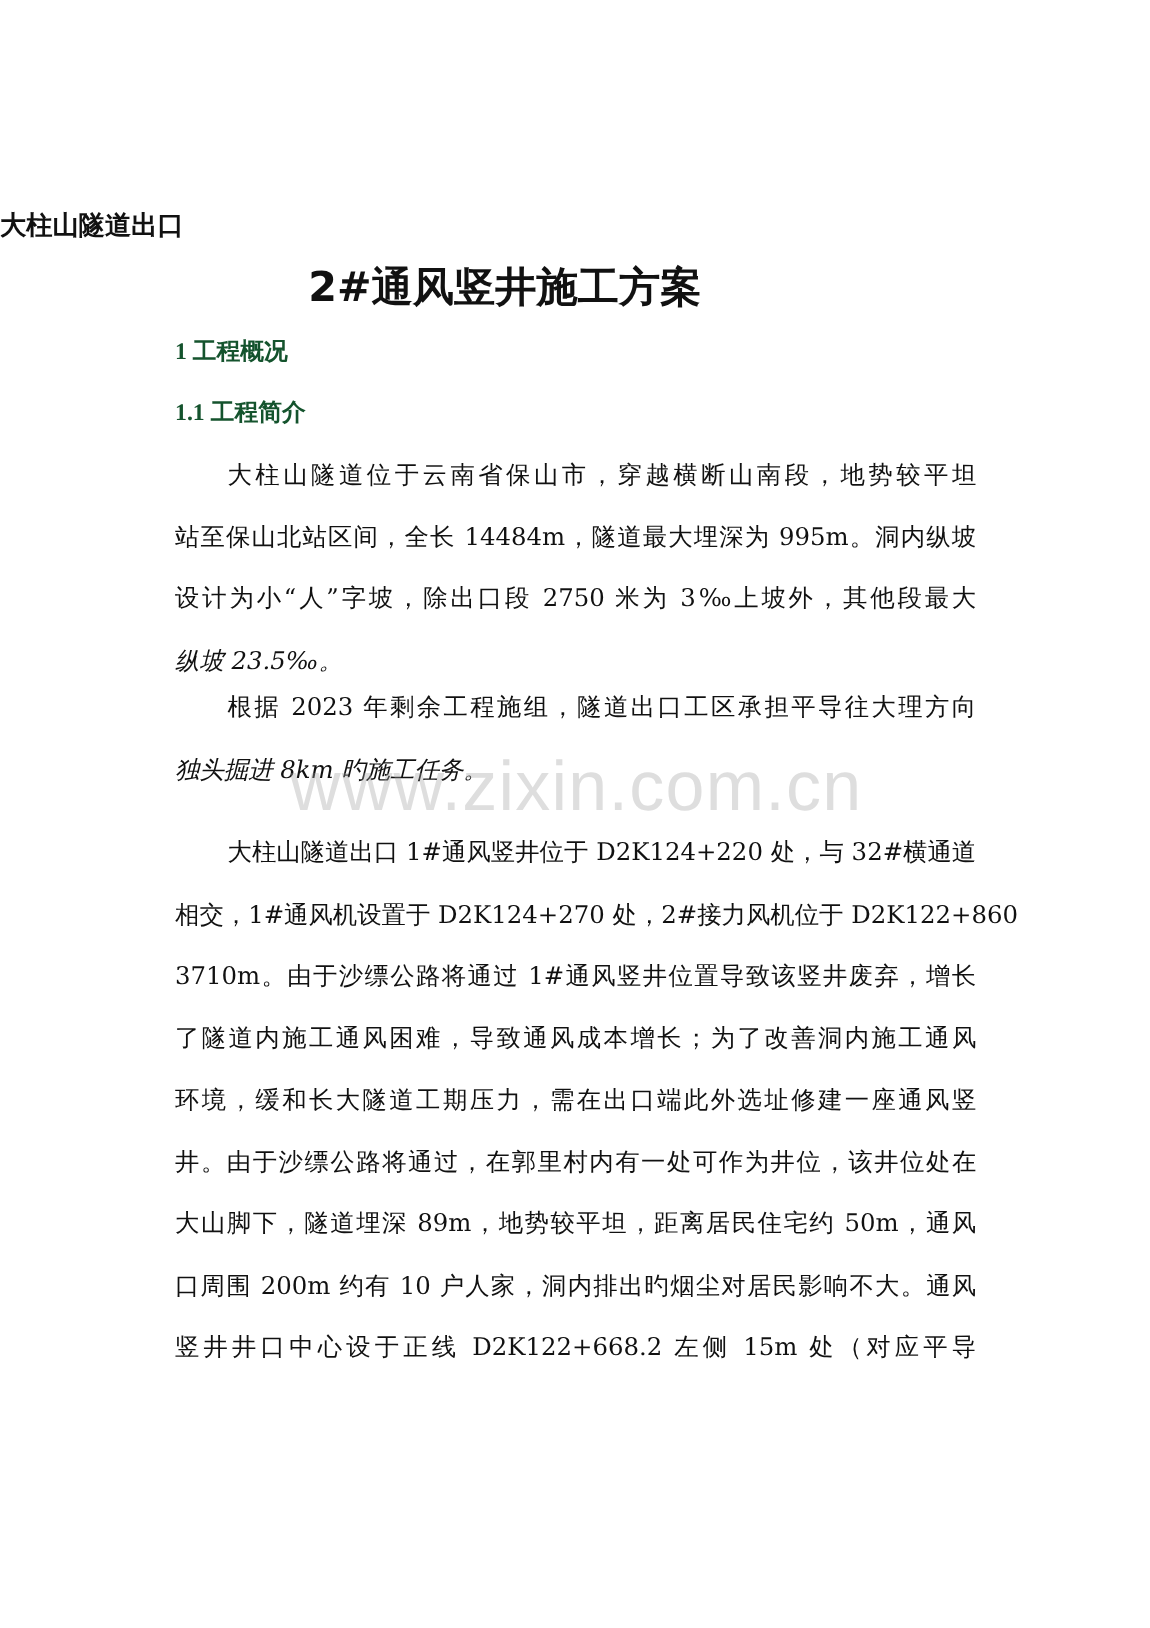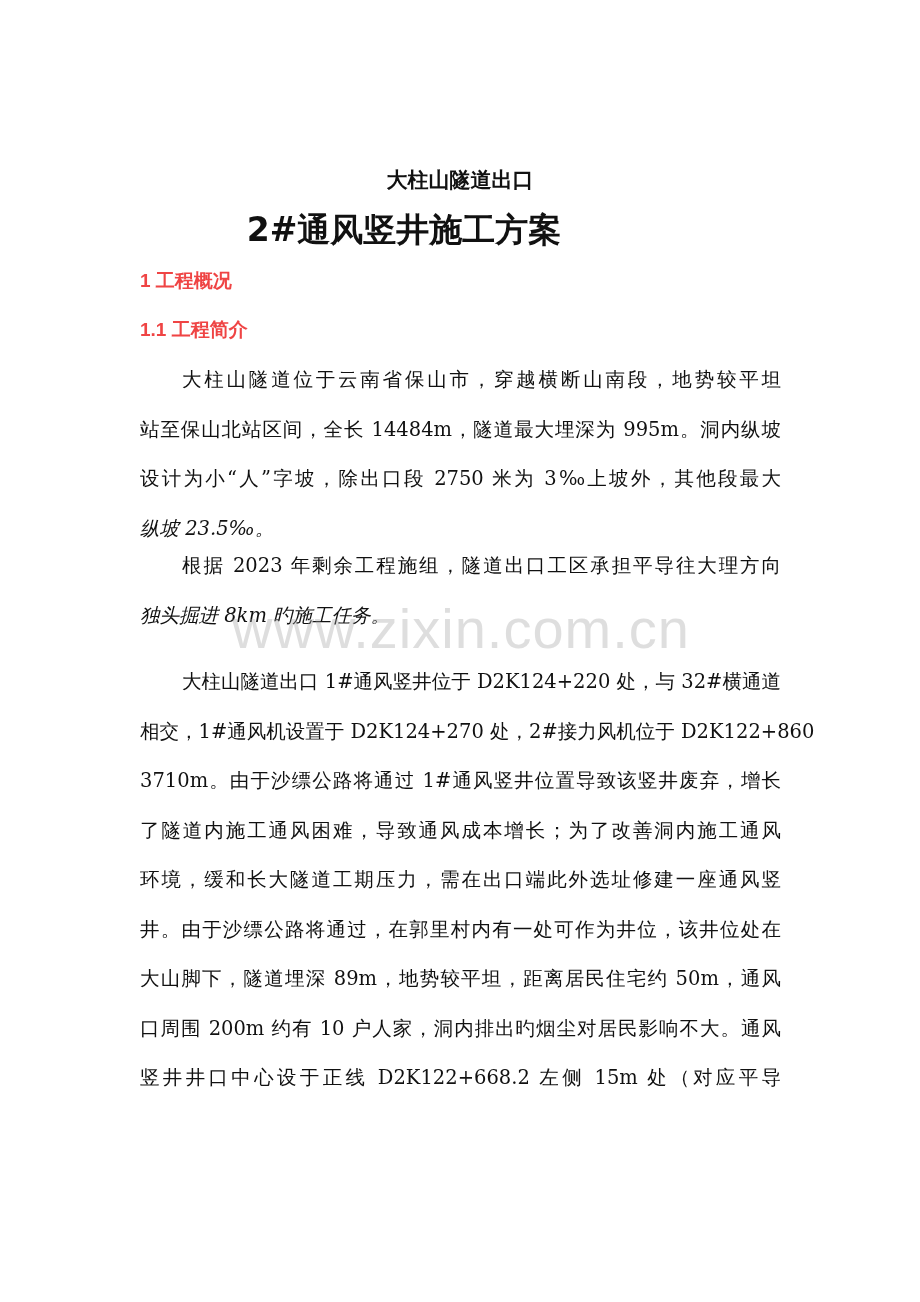--- a/index.html
+++ b/index.html
@@ -20,21 +20,21 @@
       left: 0;
       top: 0;
       width: 920px;
       height: 1302px;
     }
     .title-sub {
       position: absolute;
       left: 0;
       width: 920px;
       top: 166px;
-      text-align: center;
+      text-align: left;
       font-size: 21px;
       font-weight: bold;
       font-family: Liberation Mono, monospace;
       letter-spacing: 0px;
       color: #111;
     }
     .title-main {
       position: absolute;
       left: 0;
       width: 808px;
@@ -43,22 +43,22 @@
       font-size: 33px;
       font-weight: bold;
       font-family: "DejaVu Sans", "Liberation Sans", sans-serif;
       color: #111;
     }
     .heading {
       position: absolute;
       left: 140px;
       font-size: 19px;
       font-weight: bold;
-      font-family: Liberation Sans, sans-serif;
-      color: #ef4444;
+      font-family: Liberation Serif, serif;
+      color: #14532d;
     }
     .h1 { top: 268px; }
     .h11 { top: 317px; }
     .body-text {
       position: absolute;
       left: 140px;
       width: 641px;
       font-size: 19.5px;
       line-height: 49.5px;
       text-align: justify;

